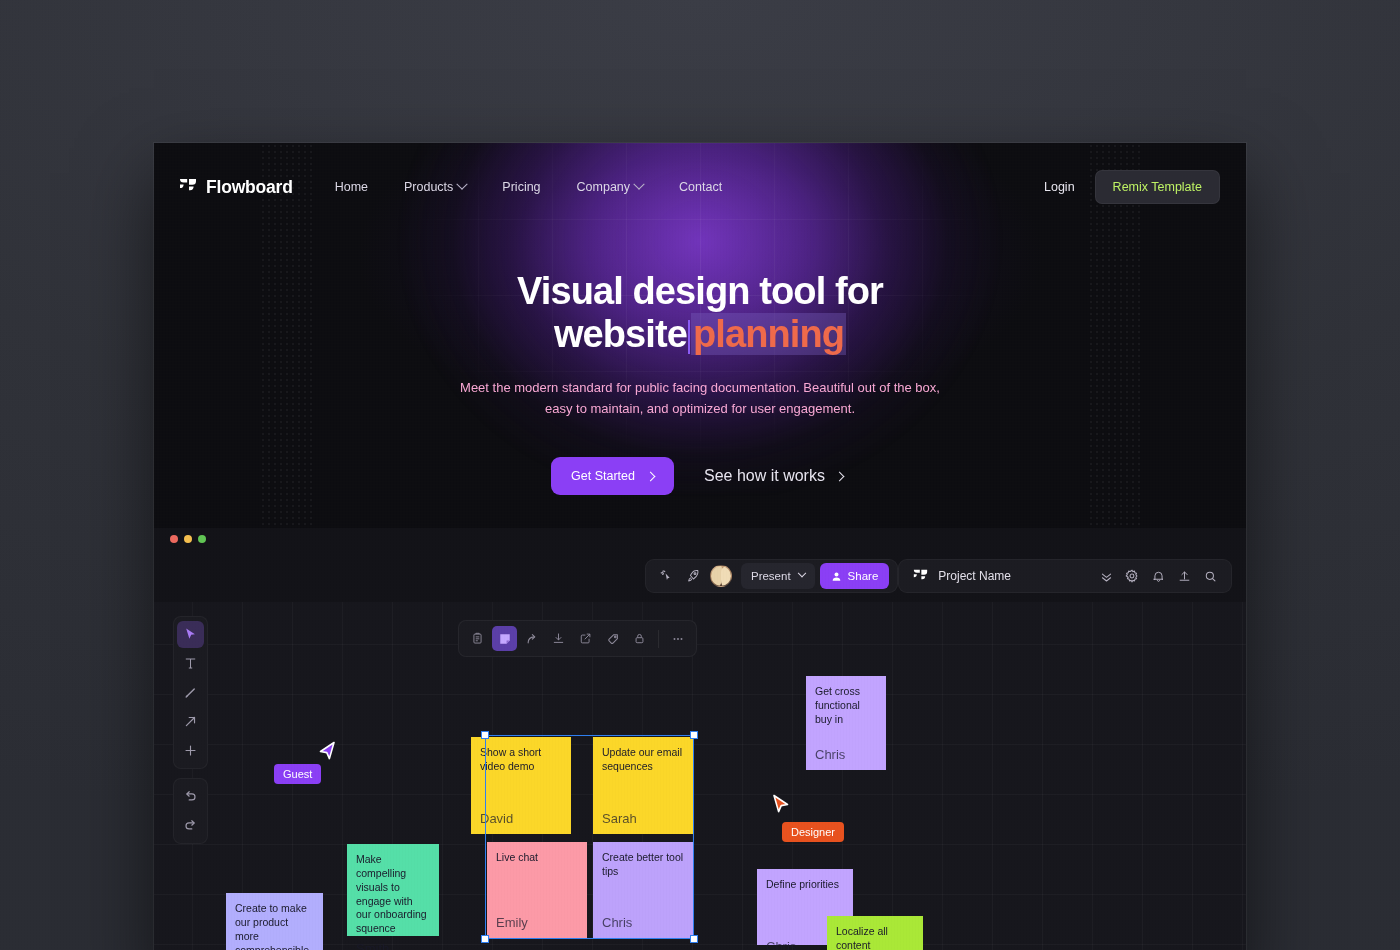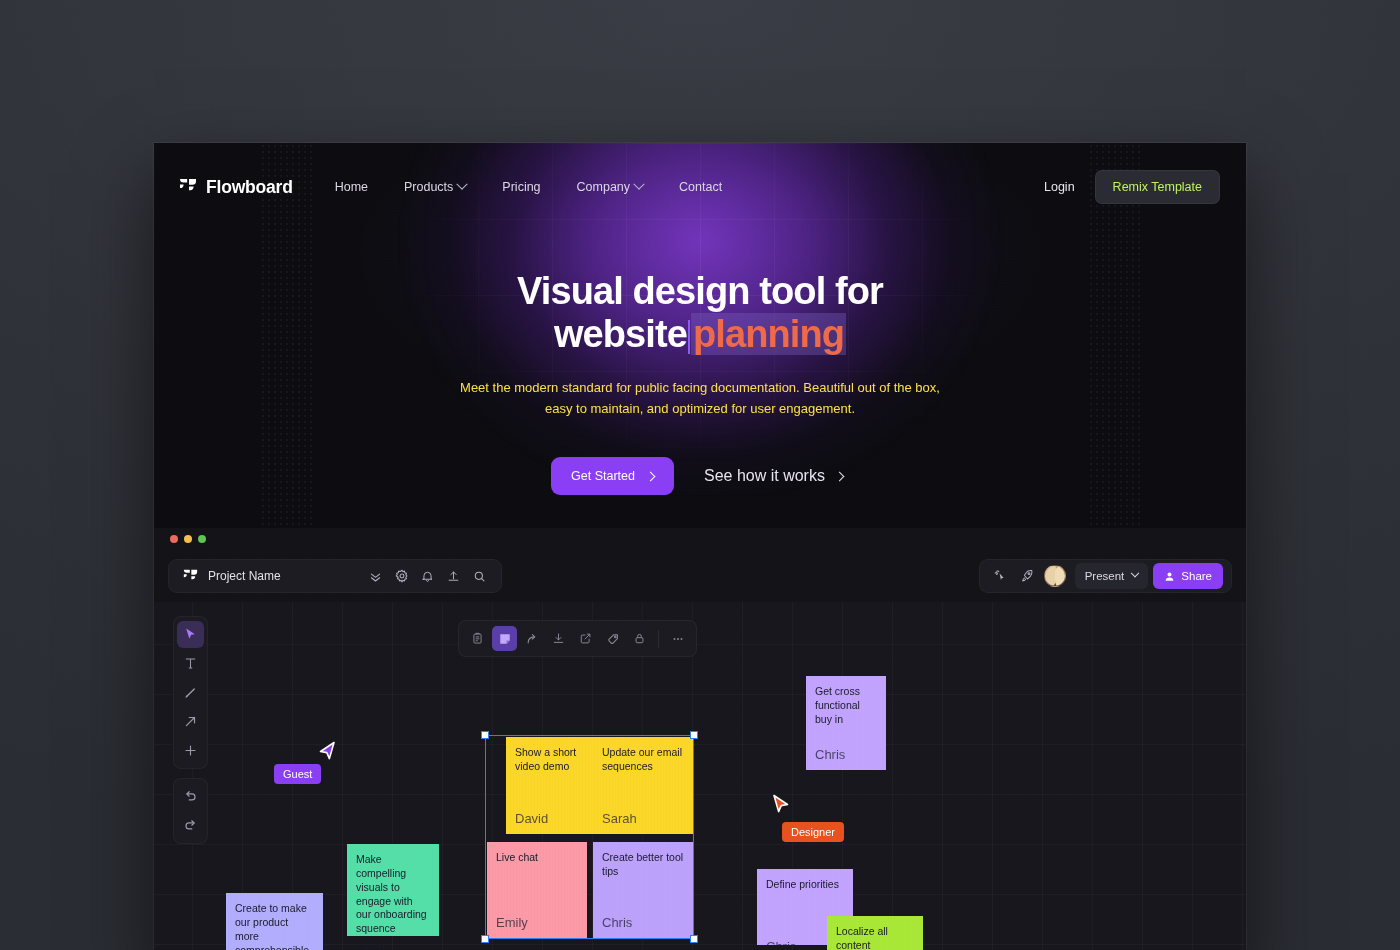--- a/index.html
+++ b/index.html
@@ -159,21 +159,21 @@
     vertical-align: -7px;
     margin: 0 1px;
   }
   .hl {
     color: #ee6a4b;
     background: rgba(120,95,190,.38);
     padding: 0 2px;
   }
   .hero-sub {
     margin-top: 22px;
-    color: #fde047;
+    color: #f9a8d4;
     font-size: 13px;
     line-height: 1.62;
   }
   .hero-cta {
     margin-top: 36px;
     display: flex;
     align-items: center;
     justify-content: center;
     gap: 24px;
   }
@@ -461,20 +461,48 @@
     <section id="app">
 
       <div id="titlebar">
         <span class="tl-dot" style="background:#ed6a5f"></span>
         <span class="tl-dot" style="background:#f5bf4f"></span>
         <span class="tl-dot" style="background:#61c554"></span>
       </div>
 
       <div id="appbar">
 
+        <div class="bar-group bar-right">
+          <span class="ibtn">
+            <svg width="14" height="14" viewBox="0 0 16 16" fill="none" stroke="currentColor" stroke-width="1.2" stroke-linecap="round">
+              <path d="M6.4 5.2l4.6 4.9-2.2.4-.9 2.1z" fill="currentColor" stroke="none"></path>
+              <path d="M3.4 2.2v1.6M1.3 4.4h1.6M3 6.3l1.1-1.1M5.5 3.1L4.4 2"></path>
+            </svg>
+          </span>
+          <span class="ibtn">
+            <svg width="14" height="14" viewBox="0 0 16 16" fill="none" stroke="currentColor" stroke-width="1.15" stroke-linecap="round" stroke-linejoin="round">
+              <path d="M9.2 2.2c2.2-.8 4.3-.4 4.3-.4s.4 2.1-.4 4.3c-.7 2-3.3 4.4-4.6 5.3L5.1 7.4C6 6.1 7.3 2.9 9.2 2.2z"></path>
+              <circle cx="10.3" cy="5.3" r="1.1"></circle>
+              <path d="M5.2 10.2c-1.2.4-1.9 1.6-2.1 3.4 1.8-.2 3-.9 3.4-2.1"></path>
+            </svg>
+          </span>
+          <span class="avatar"></span>
+          <div class="present-sel">
+            <span>Present</span>
+            <span class="chev" style="width:6px;height:6px;border-color:#ddd9e6"></span>
+          </div>
+          <button class="share-btn">
+            <svg width="11" height="11" viewBox="0 0 16 16" fill="#fff">
+              <circle cx="8" cy="5" r="2.9"></circle>
+              <path d="M2.4 14c0-3 2.5-4.6 5.6-4.6S13.6 11 13.6 14z"></path>
+            </svg>
+            <span>Share</span>
+          </button>
+        </div>
+
         <div class="bar-group">
           <span class="bar-logo">
             <svg width="15" height="15" viewBox="0 0 18 18">
               <path d="M1 1 H8.2 V4.6 H4.6 A3.6 3.6 0 0 1 1 1 Z" fill="#fff"></path>
               <path d="M1 6.4 H4.6 A3.6 3.6 0 0 1 1 10 Z" fill="#fff"></path>
               <path d="M10 1 H17 V3.2 A3.6 3.6 0 0 1 13.4 6.8 H10 Z" fill="#fff"></path>
               <path d="M10 8.6 H14.6 A3.6 3.6 0 0 1 11 12.2 H10 Z" fill="#fff"></path>
             </svg>
           </span>
           <span class="proj-name">Project Name</span>
@@ -504,48 +532,20 @@
                 <path d="M2.6 12.6h10.8"></path>
             </svg>
           </span>
           <span class="ibtn">
             <svg width="13" height="13" viewBox="0 0 16 16" fill="none" stroke="currentColor" stroke-width="1.25" stroke-linecap="round">
               <circle cx="7.2" cy="7.2" r="4.4"></circle>
                 <path d="M10.5 10.5l3 3"></path>
             </svg>
           </span>
         </div>
-
-        <div class="bar-group bar-right">
-          <span class="ibtn">
-            <svg width="14" height="14" viewBox="0 0 16 16" fill="none" stroke="currentColor" stroke-width="1.2" stroke-linecap="round">
-              <path d="M6.4 5.2l4.6 4.9-2.2.4-.9 2.1z" fill="currentColor" stroke="none"></path>
-              <path d="M3.4 2.2v1.6M1.3 4.4h1.6M3 6.3l1.1-1.1M5.5 3.1L4.4 2"></path>
-            </svg>
-          </span>
-          <span class="ibtn">
-            <svg width="14" height="14" viewBox="0 0 16 16" fill="none" stroke="currentColor" stroke-width="1.15" stroke-linecap="round" stroke-linejoin="round">
-              <path d="M9.2 2.2c2.2-.8 4.3-.4 4.3-.4s.4 2.1-.4 4.3c-.7 2-3.3 4.4-4.6 5.3L5.1 7.4C6 6.1 7.3 2.9 9.2 2.2z"></path>
-              <circle cx="10.3" cy="5.3" r="1.1"></circle>
-              <path d="M5.2 10.2c-1.2.4-1.9 1.6-2.1 3.4 1.8-.2 3-.9 3.4-2.1"></path>
-            </svg>
-          </span>
-          <span class="avatar"></span>
-          <div class="present-sel">
-            <span>Present</span>
-            <span class="chev" style="width:6px;height:6px;border-color:#ddd9e6"></span>
-          </div>
-          <button class="share-btn">
-            <svg width="11" height="11" viewBox="0 0 16 16" fill="#fff">
-              <circle cx="8" cy="5" r="2.9"></circle>
-              <path d="M2.4 14c0-3 2.5-4.6 5.6-4.6S13.6 11 13.6 14z"></path>
-            </svg>
-            <span>Share</span>
-          </button>
-        </div>
       </div>
 
       <div id="canvas">
 
         <div id="toolrail">
           <div class="rail-group">
             <div class="tool active">
               <svg width="15" height="15" viewBox="0 0 16 16" fill="currentColor">
                 <path d="M3.4 1.6l9.3 6.1-4 .6-1.9 4.2z"></path>
               </svg>
@@ -637,21 +637,21 @@
           <div class="ctx-btn">
             <svg width="14" height="14" viewBox="0 0 16 16" fill="currentColor">
               <circle cx="4" cy="8" r="1.1"></circle>
                 <circle cx="8" cy="8" r="1.1"></circle>
                 <circle cx="12" cy="8" r="1.1"></circle>
             </svg>
           </div>
         </div>
 
         <div id="notes-layer">
-            <div class="note" style="left: 352px; top: 135px; width: 100px; height: 97px; background: rgb(251, 215, 41);">
+            <div class="note" style="left: 317px; top: 135px; width: 100px; height: 97px; background: rgb(251, 215, 41);">
               <div class="note-text">Show a short video demo</div>
               <div class="note-author">David</div>
             </div>
             <div class="note" style="left: 439px; top: 135px; width: 100px; height: 97px; background: rgb(251, 215, 41);">
               <div class="note-text">Update our email sequences</div>
               <div class="note-author">Sarah</div>
             </div>
             <div class="note" style="left: 333px; top: 240px; width: 100px; height: 96px; background: rgb(252, 154, 167);">
               <div class="note-text">Live chat</div>
               <div class="note-author">Emily</div>

